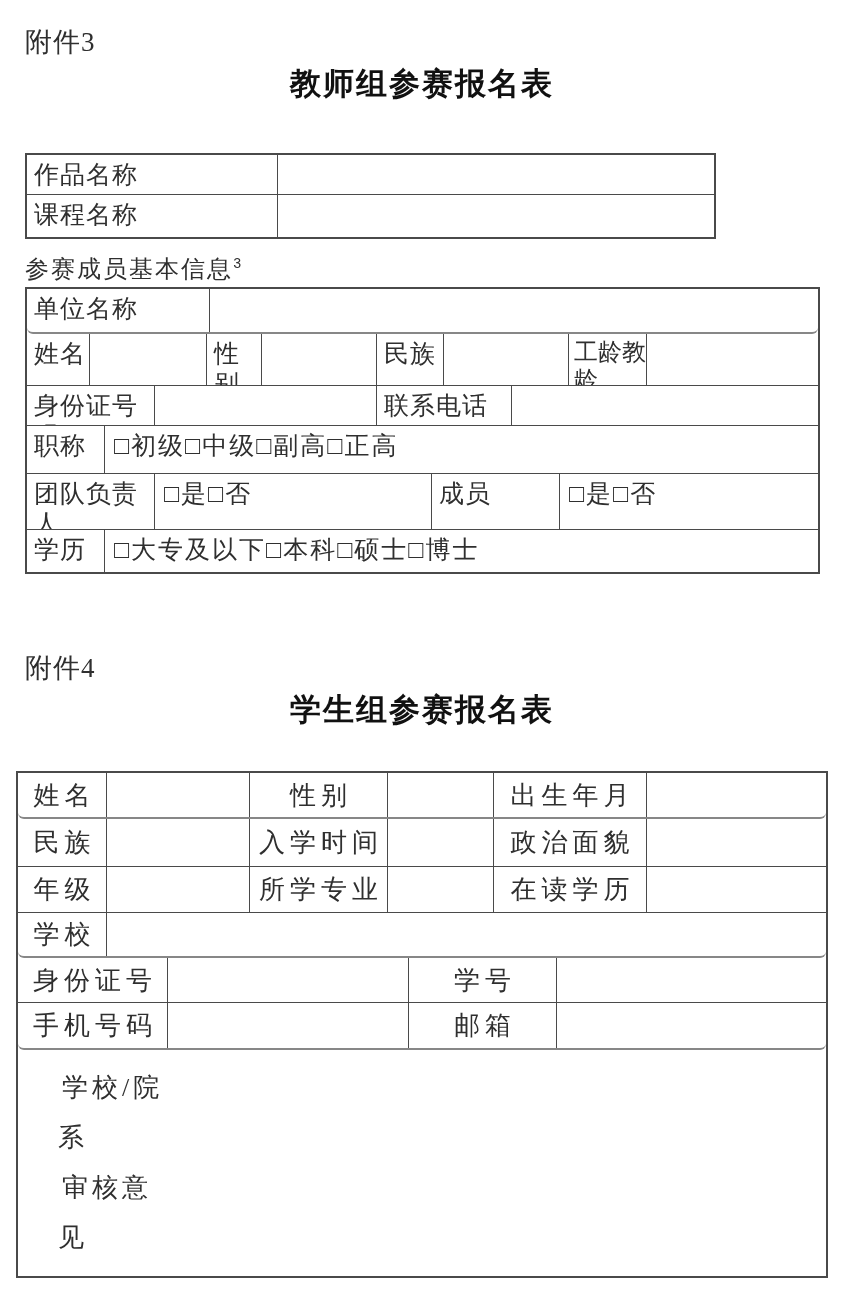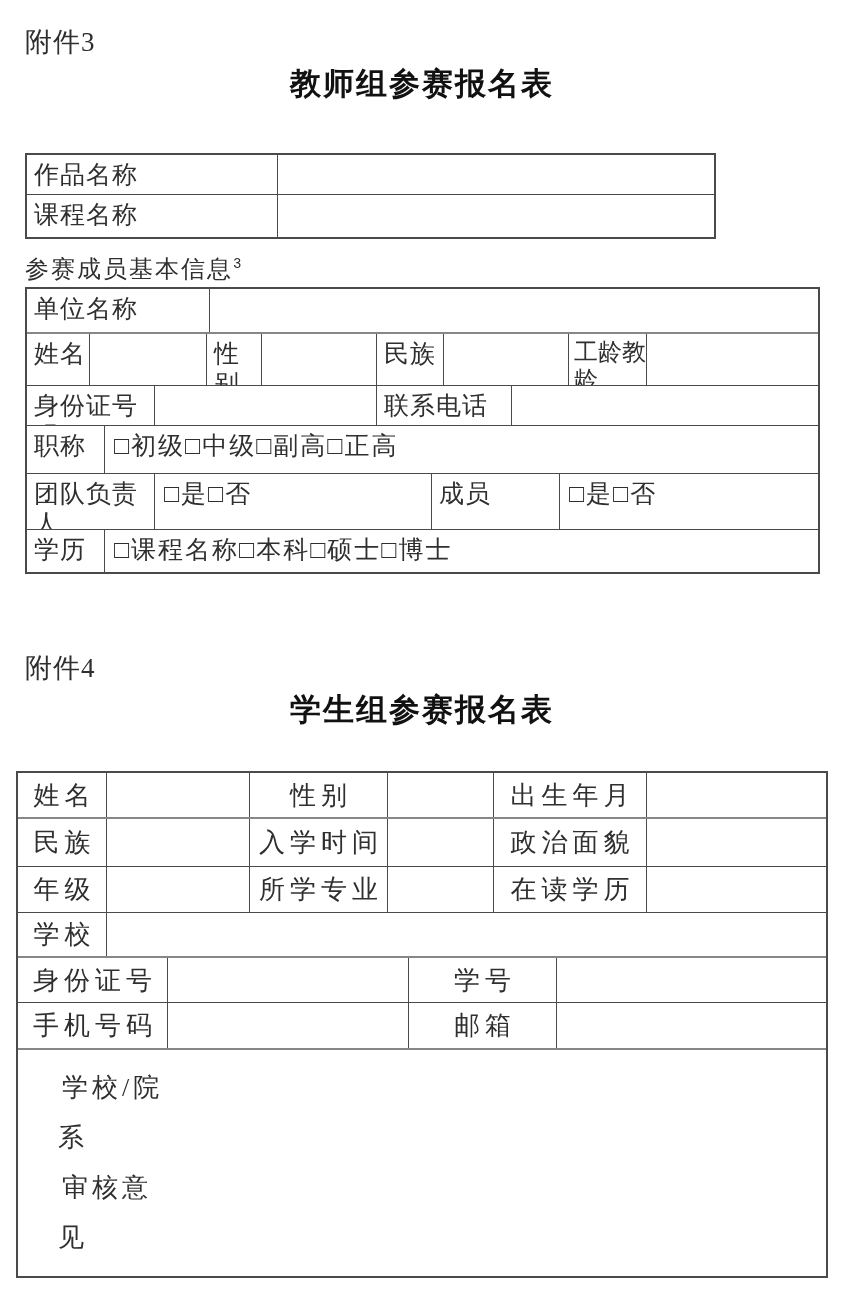--- a/index.html
+++ b/index.html
@@ -23,21 +23,21 @@
   }
   .section-heading{
     margin:18px 0 0 25px;
     font-size:24px;line-height:28px;letter-spacing:2px;font-family:Liberation Mono, monospace;
   }
   .section-heading sup{font-size:14px;line-height:0;}
 
   .tbl{box-sizing:border-box;border:2px solid var(--line,#4a4a4a);}
   .trow{display:flex;box-sizing:border-box;border-bottom:1px solid var(--line,#4a4a4a);}
   .trow:last-child{border-bottom:none;}
-  .trow.thick{border-bottom:2px solid var(--lineThick,#878787);}
+  .trow.thick{border-bottom:2px solid var(--lineThick,#878787);border-radius:6px;}
   .cell{box-sizing:border-box;border-right:1px solid var(--line,#4a4a4a);overflow:hidden;flex-shrink:0;}
   .cell:last-child{border-right:none;}
   .grow{flex:1 1 auto;}
 
   
   .t-label,.t-opts{font-size:25px;line-height:30px;letter-spacing:1px;padding:5px 0 0 7px;}
   .t-opts{letter-spacing:2px;padding-left:9px;}
   .t-label.tight{font-size:24px;line-height:28px;letter-spacing:0;padding:4px 0 0 5px;word-break:break-all;}
 
   
@@ -109,21 +109,21 @@
       <div class="cell t-opts grow">□初级□中级□副高□正高</div>
     </div>
     <div class="trow" style="height:56px">
       <div class="cell t-label" style="width:128px">团队负责人</div>
       <div class="cell t-opts" style="width:277px">□是□否</div>
       <div class="cell t-label" style="width:128px">成员</div>
       <div class="cell t-opts grow">□是□否</div>
     </div>
     <div class="trow" style="height:42px">
       <div class="cell t-label" style="width:78px">学历</div>
-      <div class="cell t-opts grow">□课程名称□本科□硕士□博士</div>
+      <div class="cell t-opts grow">□大专及以下□本科□硕士□博士</div>
     </div>
   </div>
 
   <div class="att-label mt-att4">附件4</div>
   <div class="form-title">学生组参赛报名表</div>
 
   <div class="tbl mt-table3">
     <div class="trow thick" style="height:46px">
       <div class="cell s-label" style="width:89px">姓名</div>
       <div class="cell" style="width:143px"></div>

